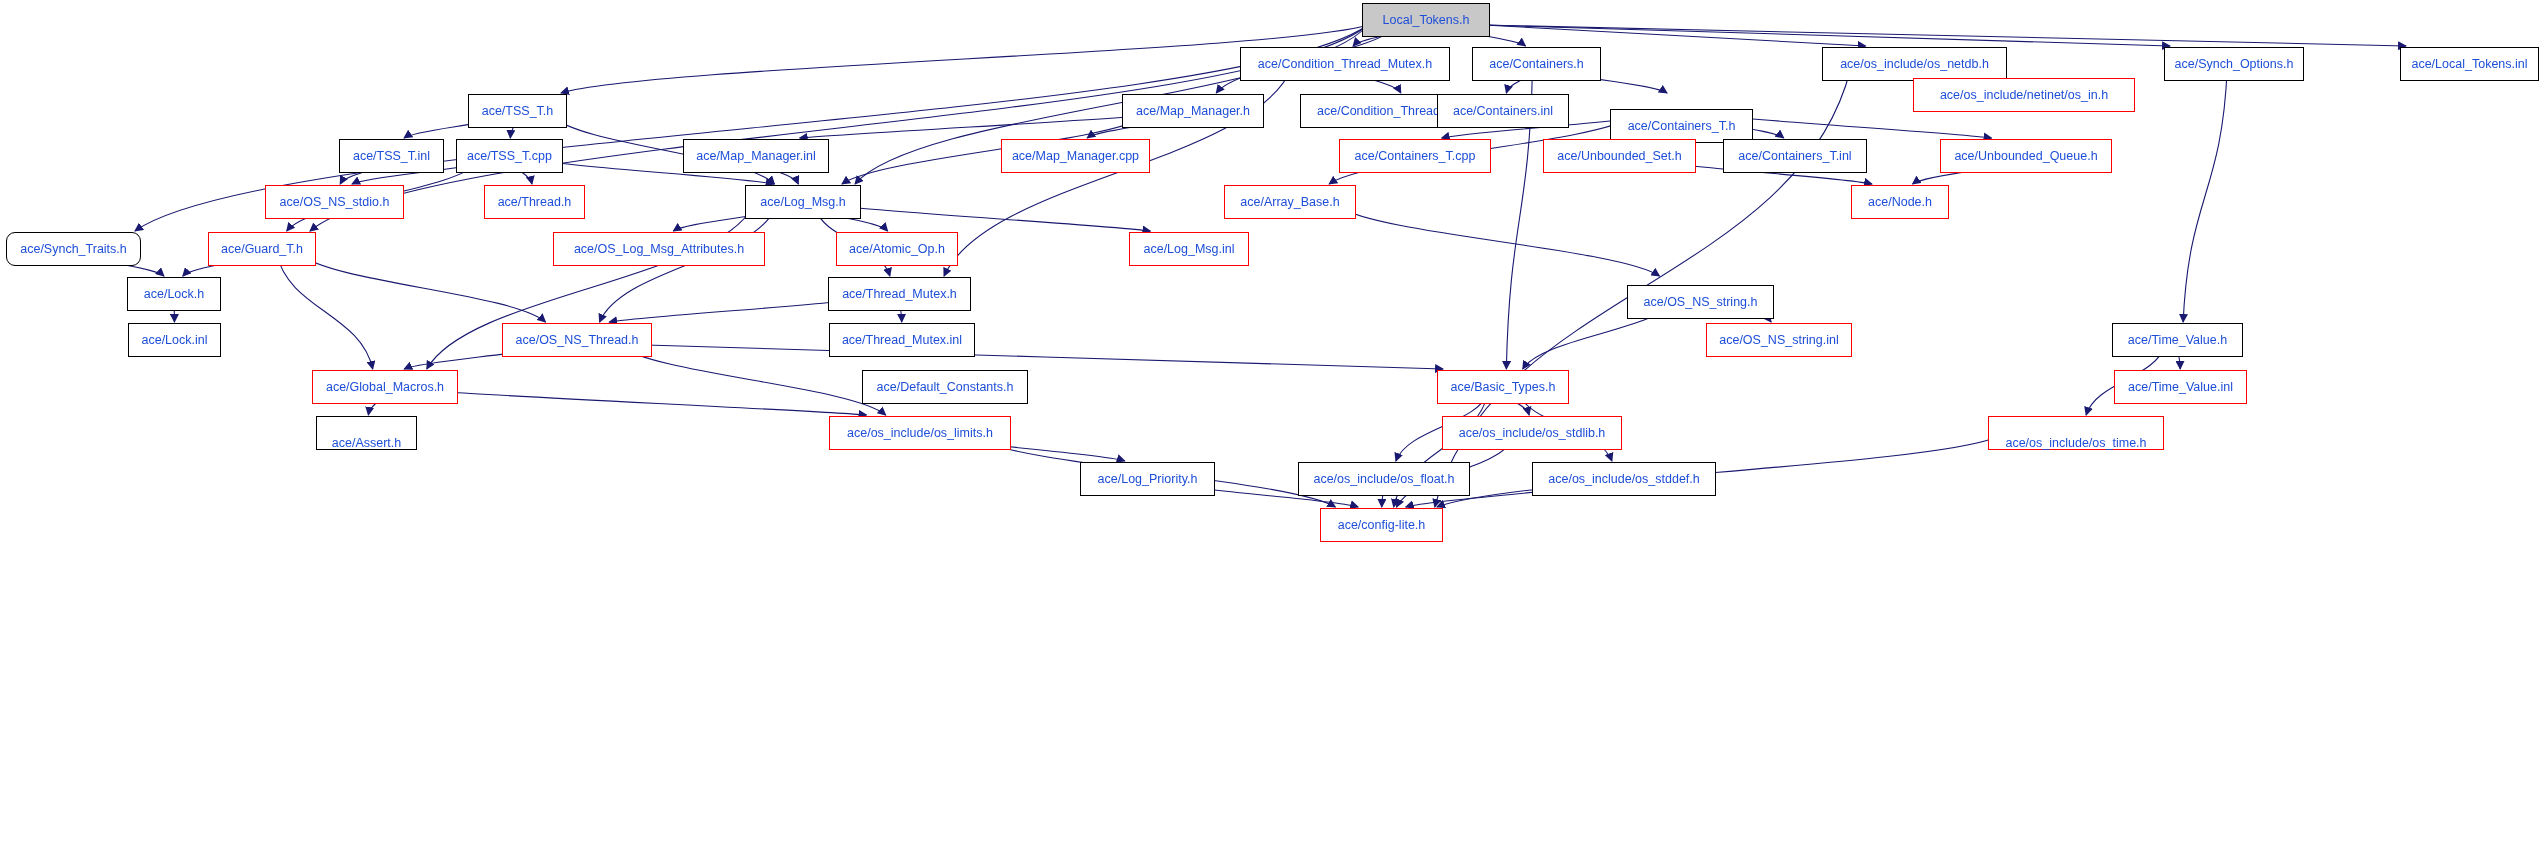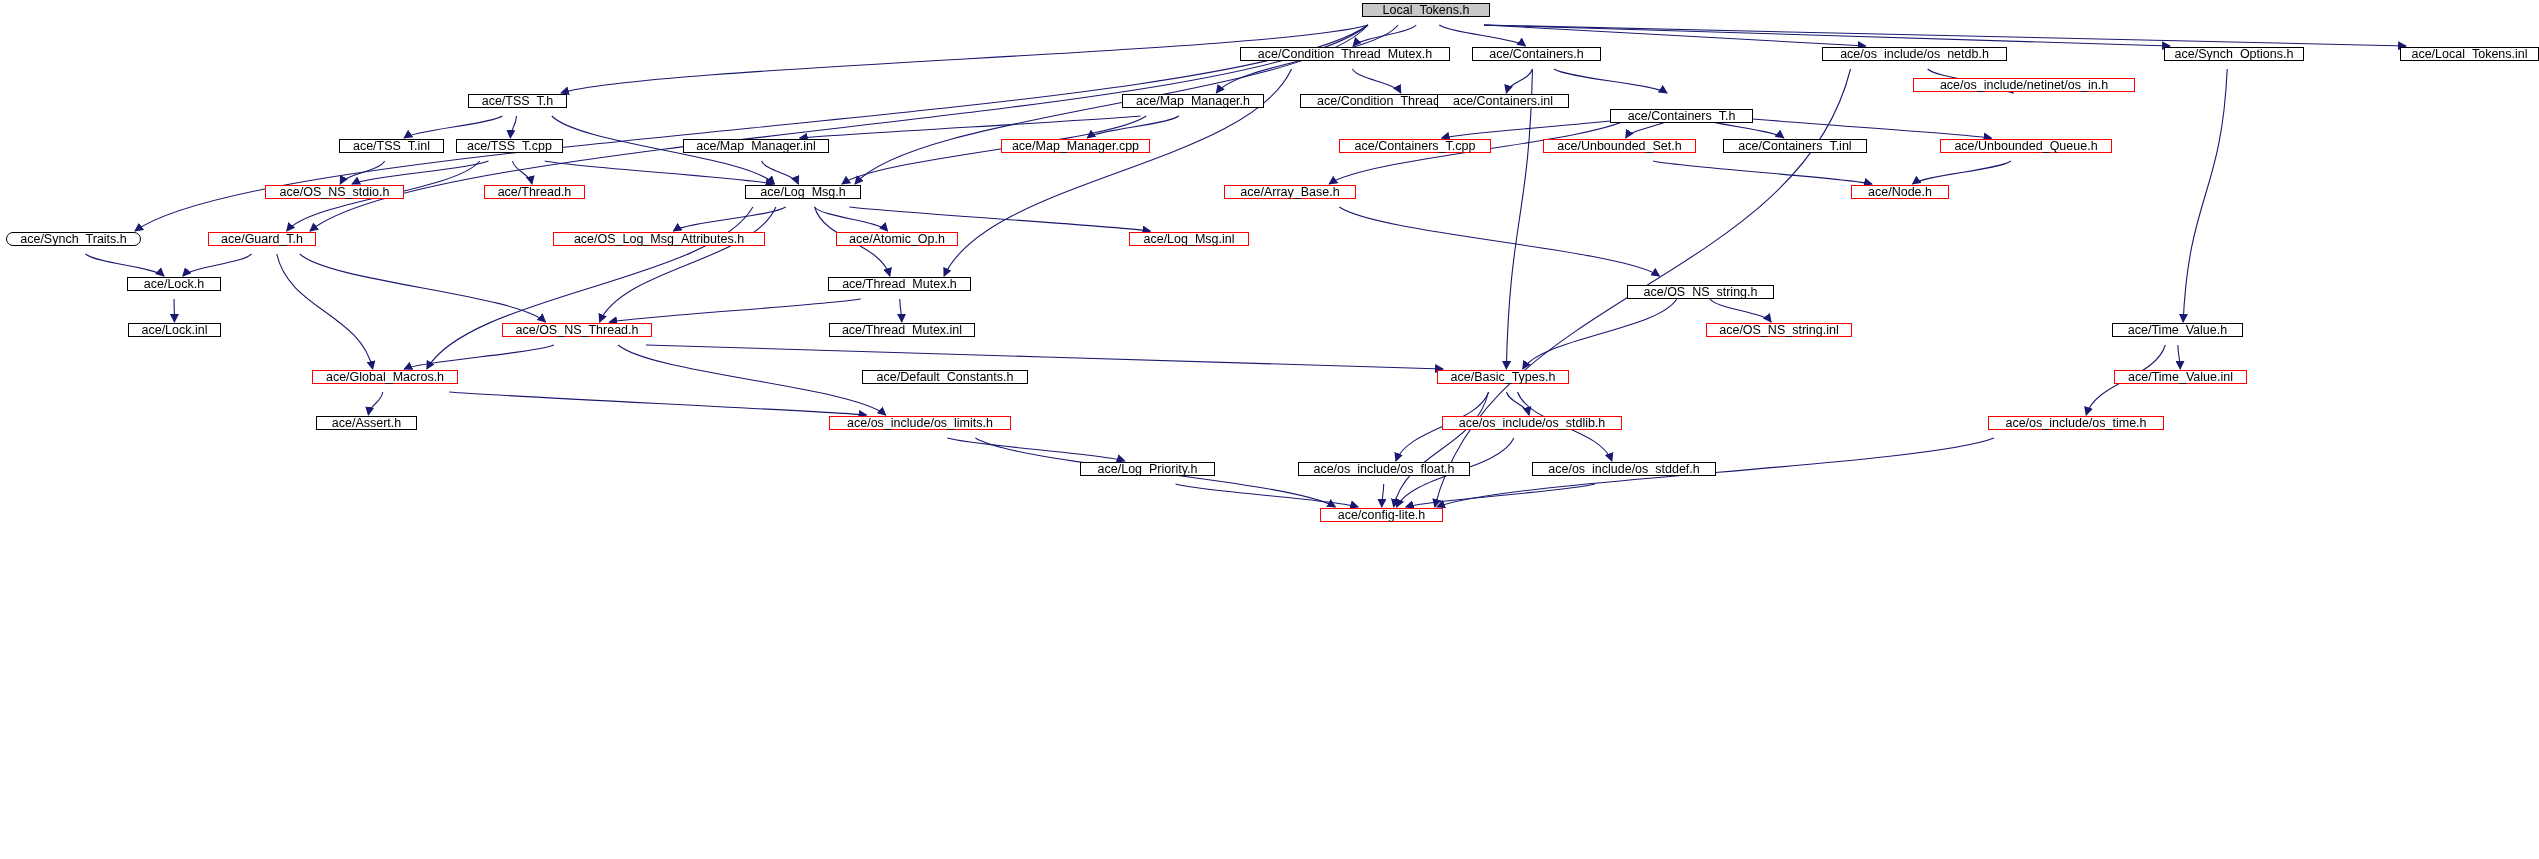--- a/index.html
+++ b/index.html
@@ -1,22 +1,22 @@
 <!DOCTYPE html>
 <html><head>
 <meta charset="utf-8">
 <style>
   html,body{margin:0;padding:0;background:#ffffff;}
   #canvas{position:relative;width:2539px;height:859px;background:#ffffff;
           font-family:"Liberation Sans", sans-serif;overflow:hidden;}
   svg#edges{position:absolute;left:0;top:0;width:2539px;height:859px;}
   .node{position:absolute;box-sizing:border-box;border:1px solid #000000;
-        background:#ffffff;color:#000000;font-size:12.5px;line-height:1;
+        background:#ffffff;color:#1d4ed8;font-size:12.5px;line-height:1;
         display:flex;align-items:center;justify-content:center;
-        white-space:nowrap;padding:0 6px;height:14px;}
+        white-space:nowrap;padding:0 6px;height:34px;}
   .node.red{border-color:#ff0000;}
   .node.root{background:#c8c8c8;border-color:#000000;}
 </style>
 </head>
 <body>
 
 <div id="canvas">
 
   <svg id="edges" viewBox="0 0 2539 859" xmlns="http://www.w3.org/2000/svg">
     <defs>
@@ -219,30 +219,30 @@
       </div>
       <div class="node" style="left: 862px; top: 370px; width: 166px; text-align: center;">
         <span>ace/Default_Constants.h</span>
       </div>
       <div class="node red" style="left: 1437px; top: 370px; width: 132px;">
         <span>ace/Basic_Types.h</span>
       </div>
       <div class="node red" style="left: 2114px; top: 370px; width: 133px;">
         <span>ace/Time_Value.inl</span>
       </div>
-      <div class="node" style="left: 316px; top: 416px; width: 101px;">
+      <div class="node" style="left: 316px; top: 416px; width: 101px; align-items: flex-end;">
         <span>ace/Assert.h</span>
       </div>
       <div class="node red" style="left: 829px; top: 416px; width: 182px;">
         <span>ace/os_include/os_limits.h</span>
       </div>
       <div class="node red" style="left: 1442px; top: 416px; width: 180px;">
         <span>ace/os_include/os_stdlib.h</span>
       </div>
-      <div class="node red" style="left: 1988px; top: 416px; width: 176px;">
+      <div class="node red" style="left: 1988px; top: 416px; width: 176px; align-items: flex-end;">
         <span>ace/os_include/os_time.h</span>
       </div>
       <div class="node" style="left: 1080px; top: 462px; width: 135px;">
         <span>ace/Log_Priority.h</span>
       </div>
       <div class="node" style="left: 1298px; top: 462px; width: 172px;">
         <span>ace/os_include/os_float.h</span>
       </div>
       <div class="node" style="left: 1532px; top: 462px; width: 184px;">
         <span>ace/os_include/os_stddef.h</span>

